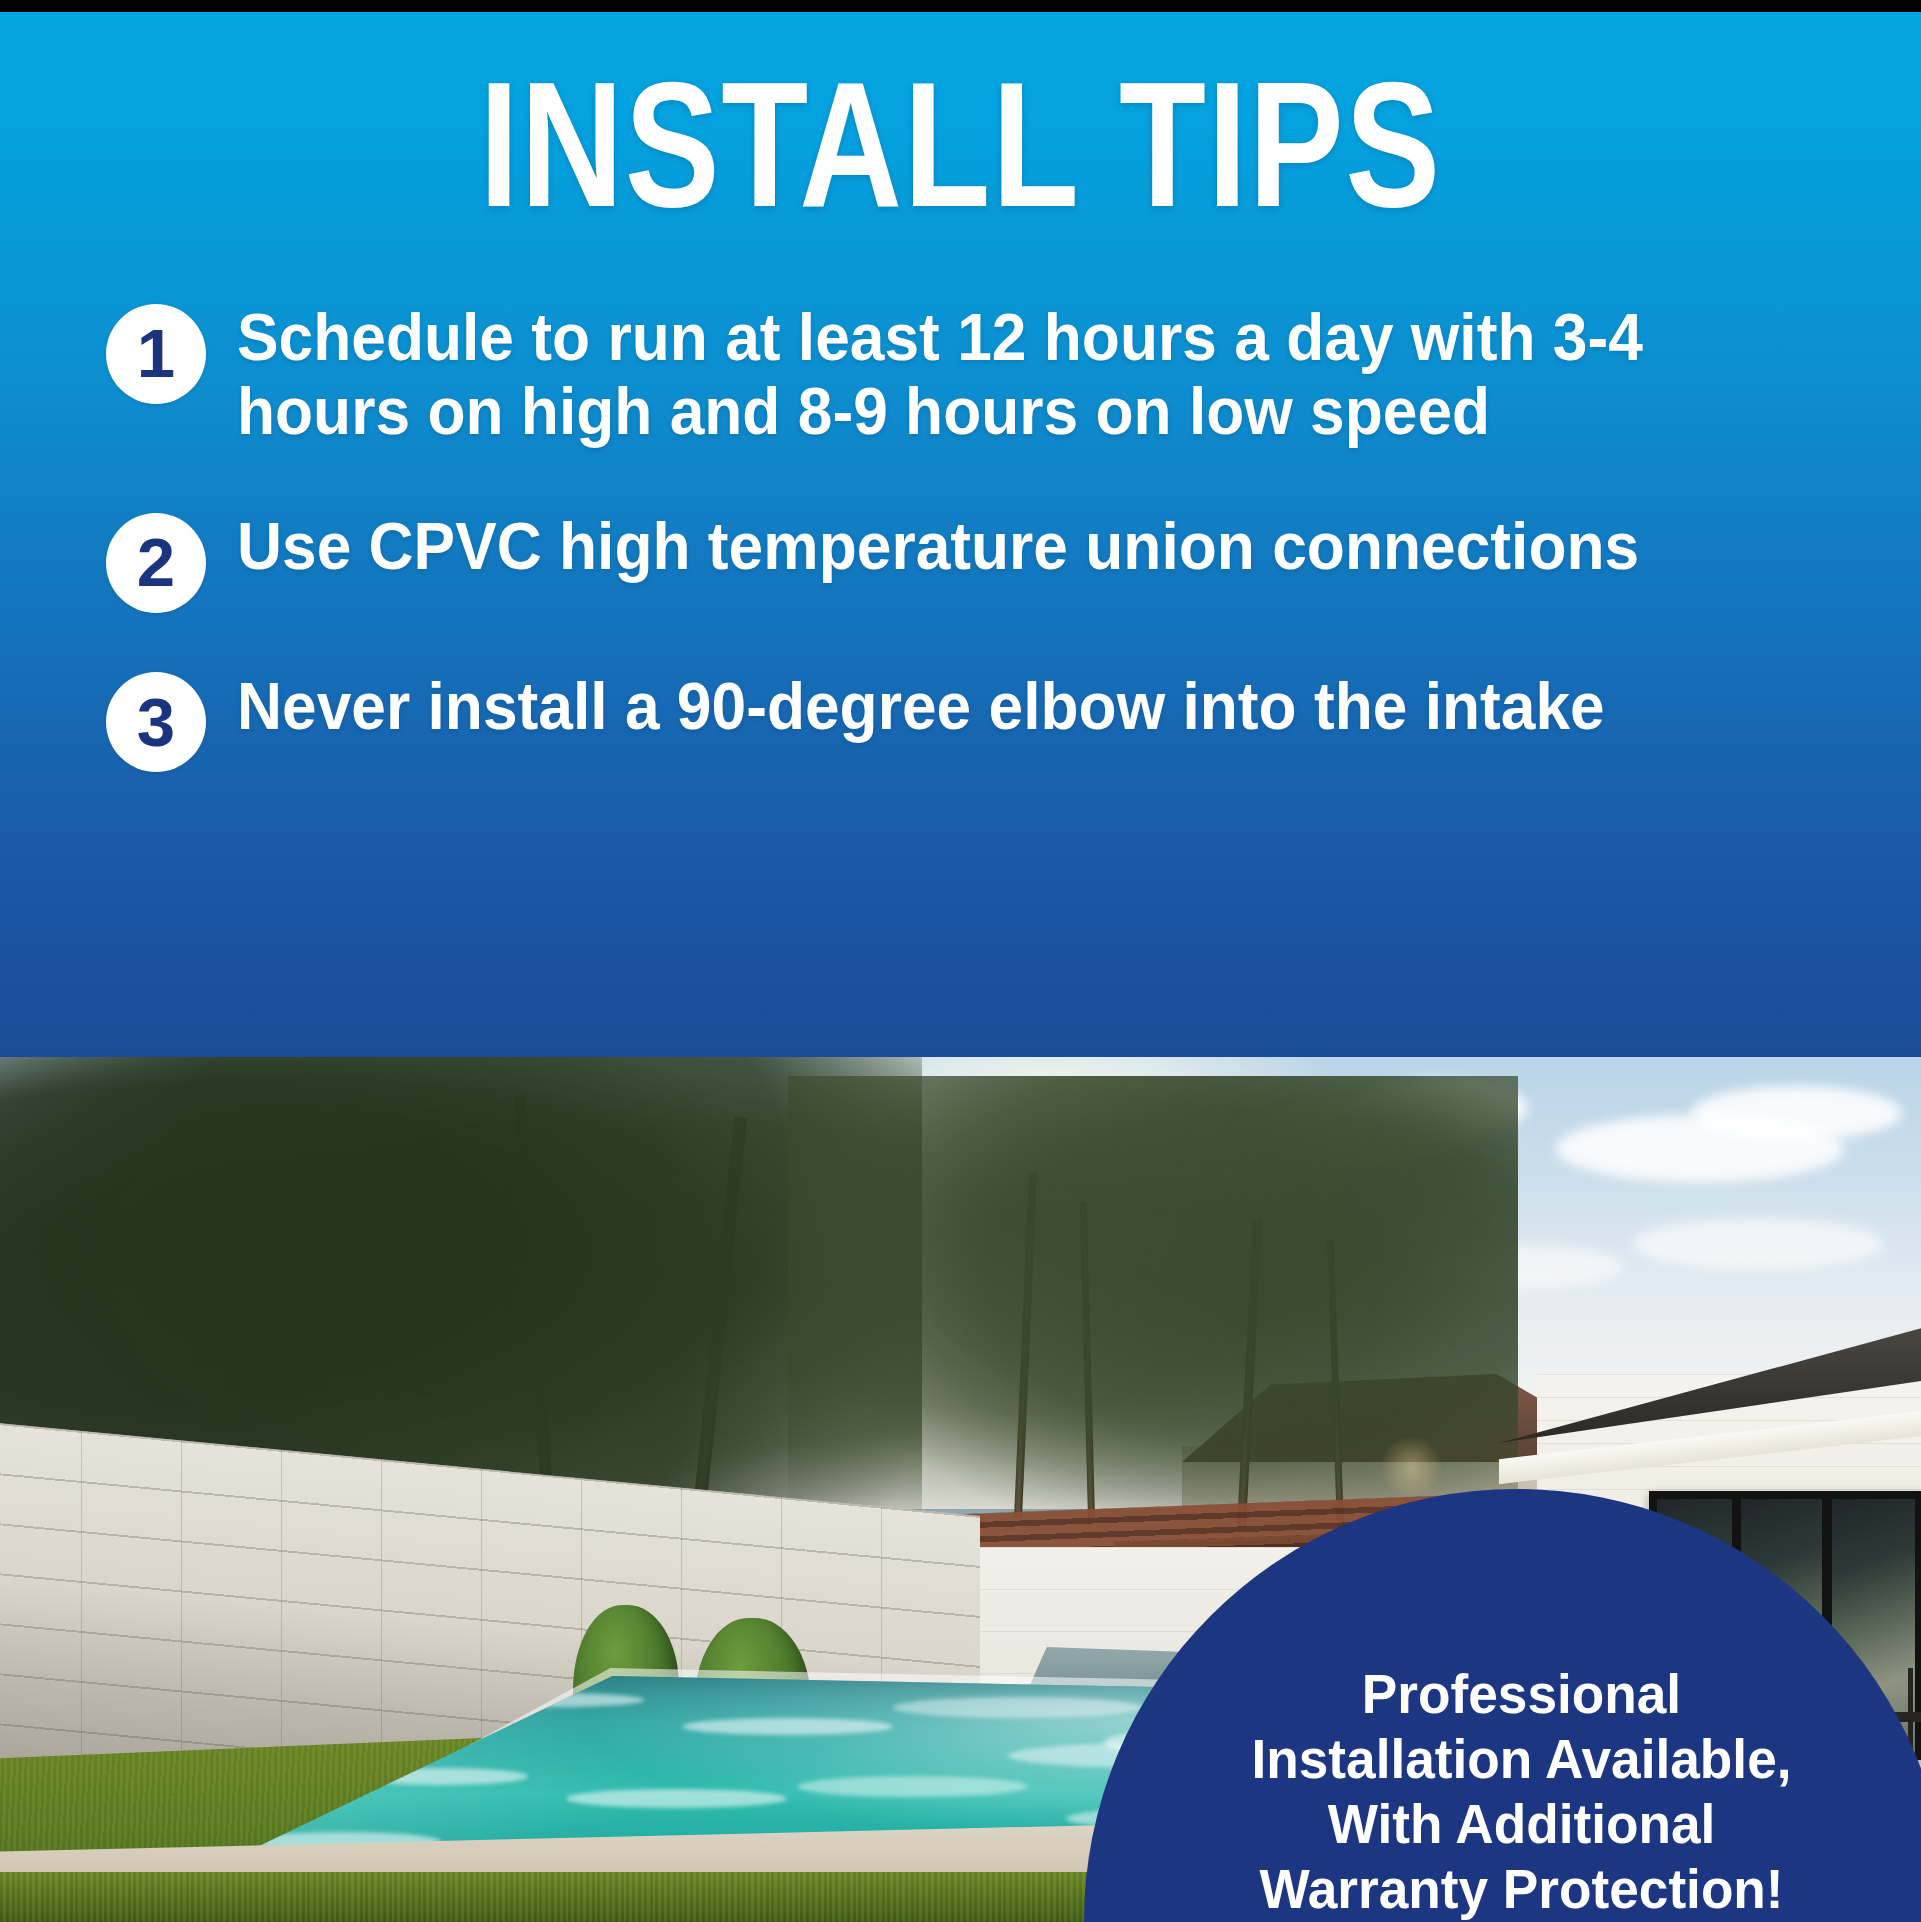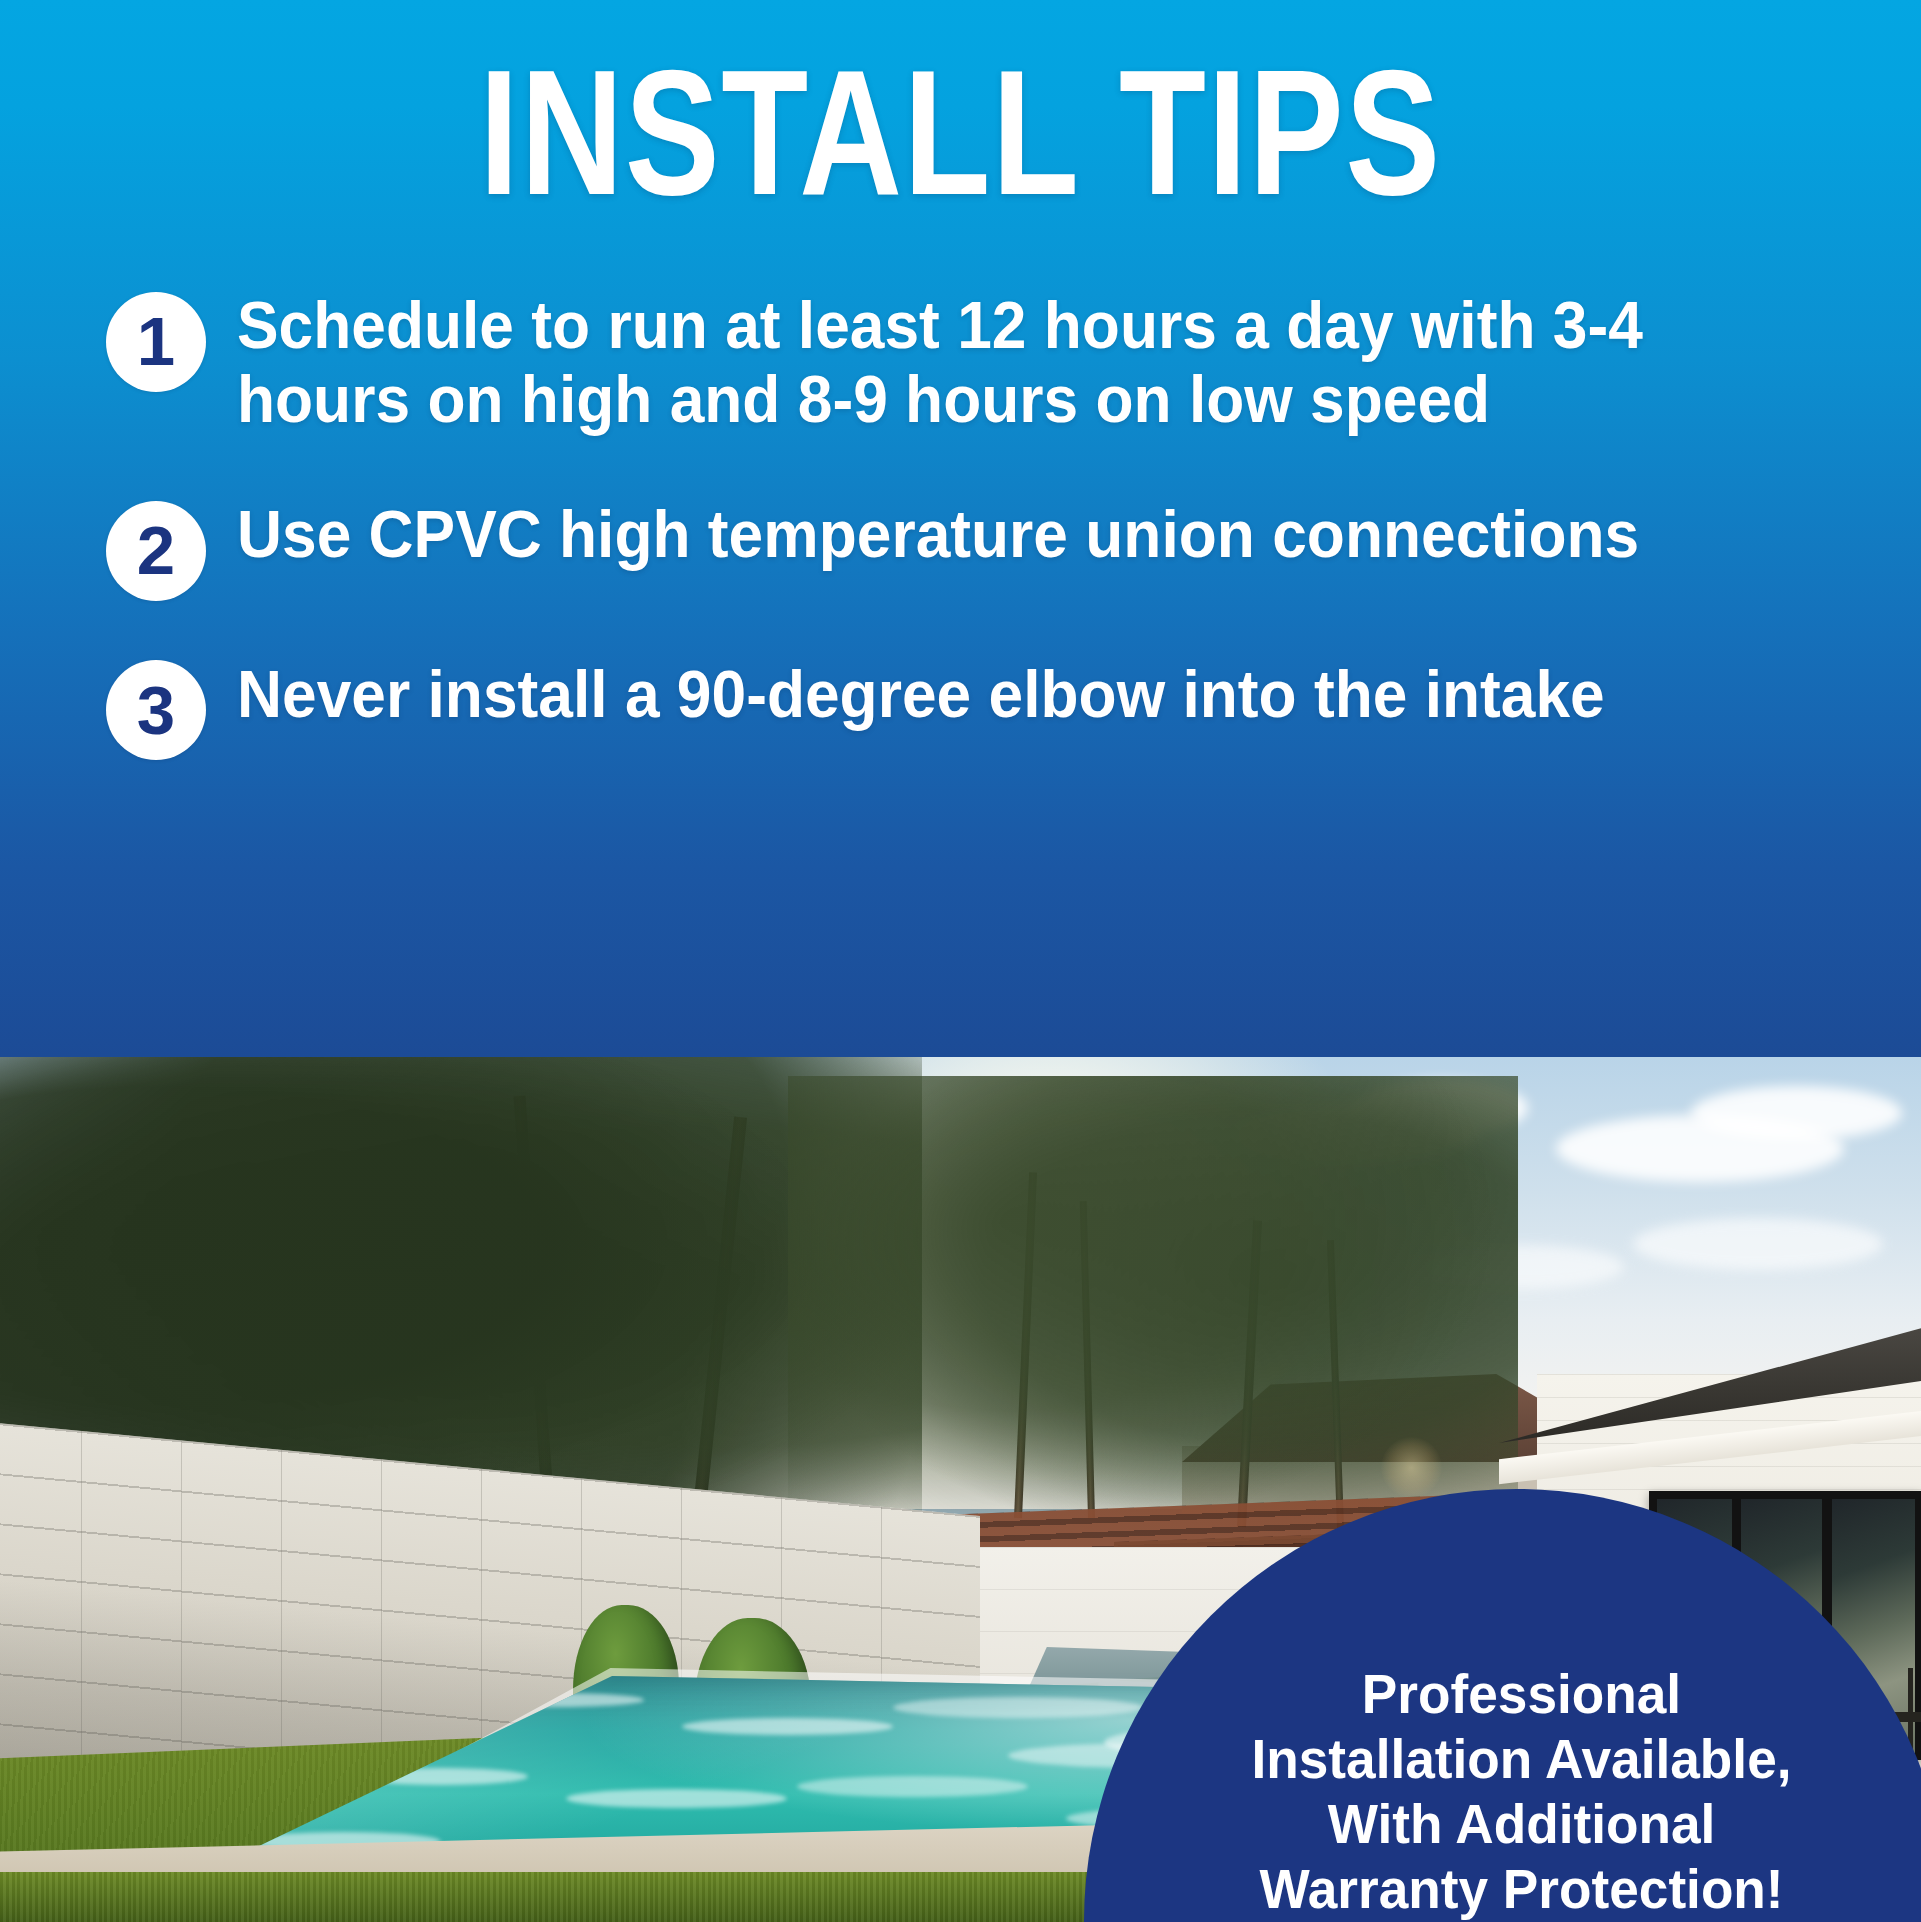--- a/index.html
+++ b/index.html
@@ -8,21 +8,21 @@
   body { font-family:"Liberation Sans", sans-serif; }
 
   #poster {
     position:relative;
     width:1921px; height:1922px;
     overflow:hidden;
   }
 
   
   #tips-panel {
-    position:absolute; left:0; top:0;
+    position:absolute; left:0; top:12px;
     width:1921px; height:1057px;
     background:linear-gradient(180deg,#04A6E2 0%,#04A2DF 10%,#0C8FD0 34%,#1570BA 60%,#1B57A4 82%,#1C4B96 100%);
     overflow:hidden;
   }
 
   #poster-title {
     position:absolute; left:0; top:44px; width:1921px;
     text-align:center;
     color:#ffffff;
     font-size:178px;

